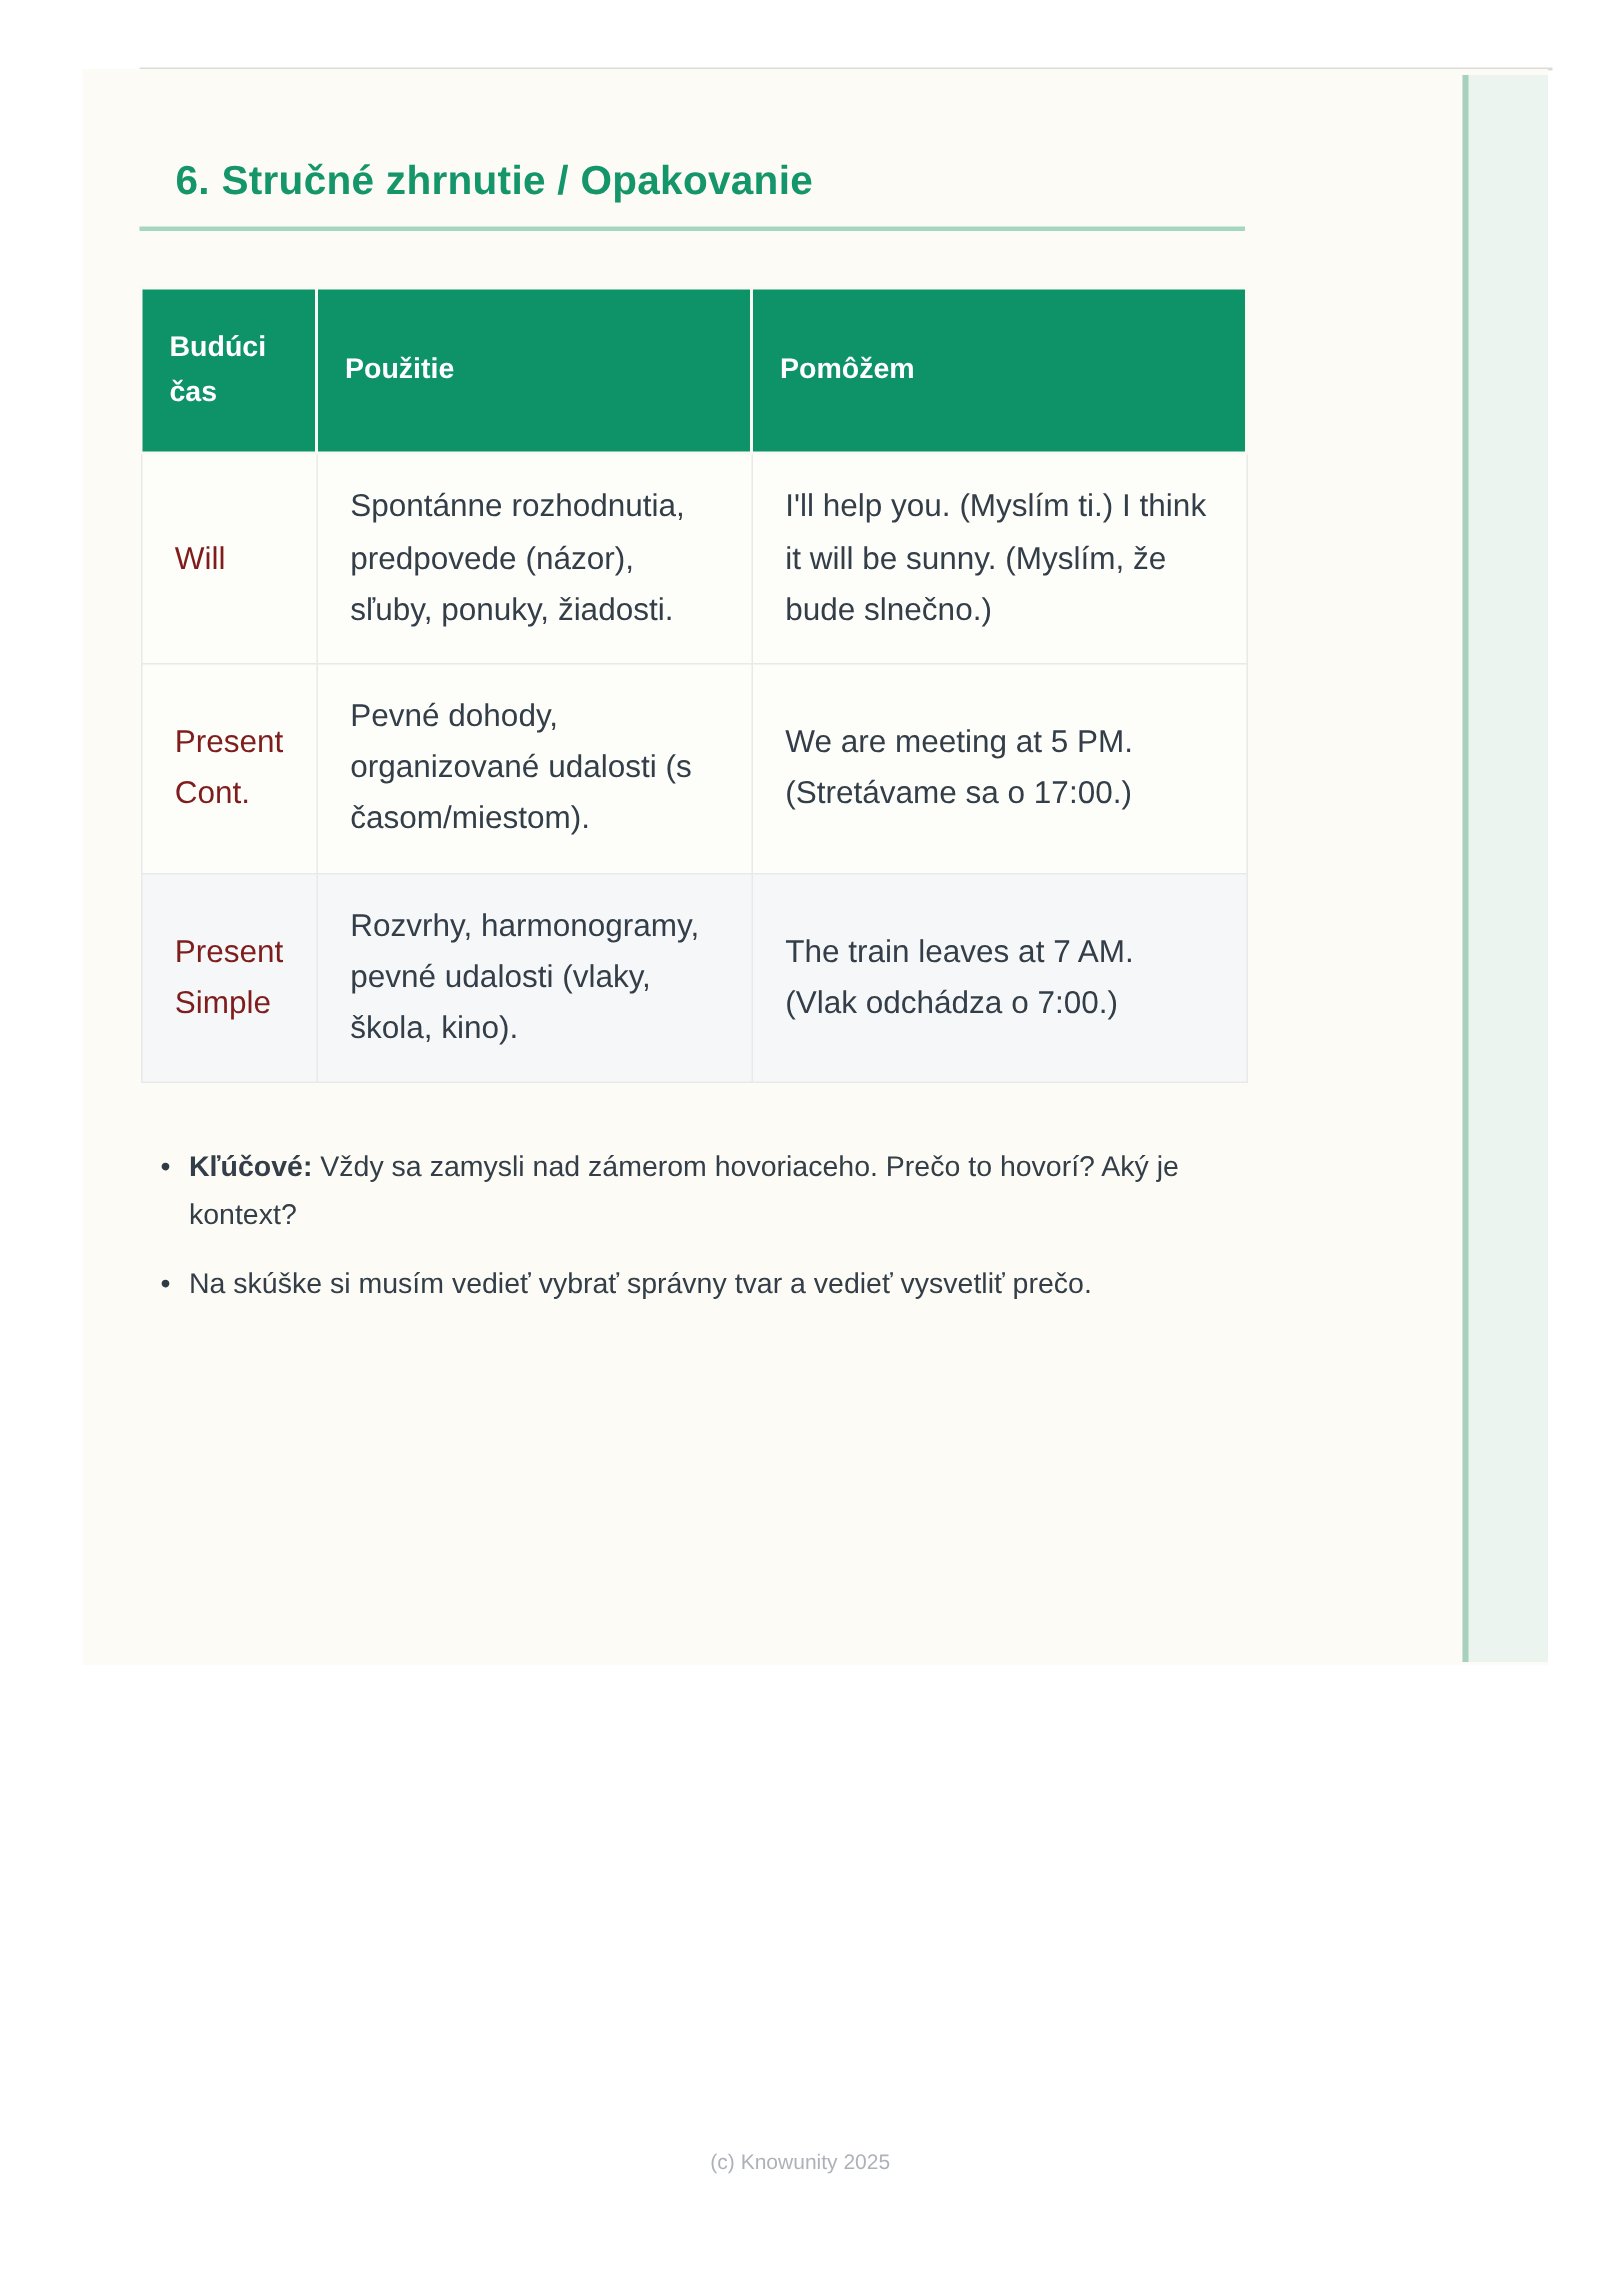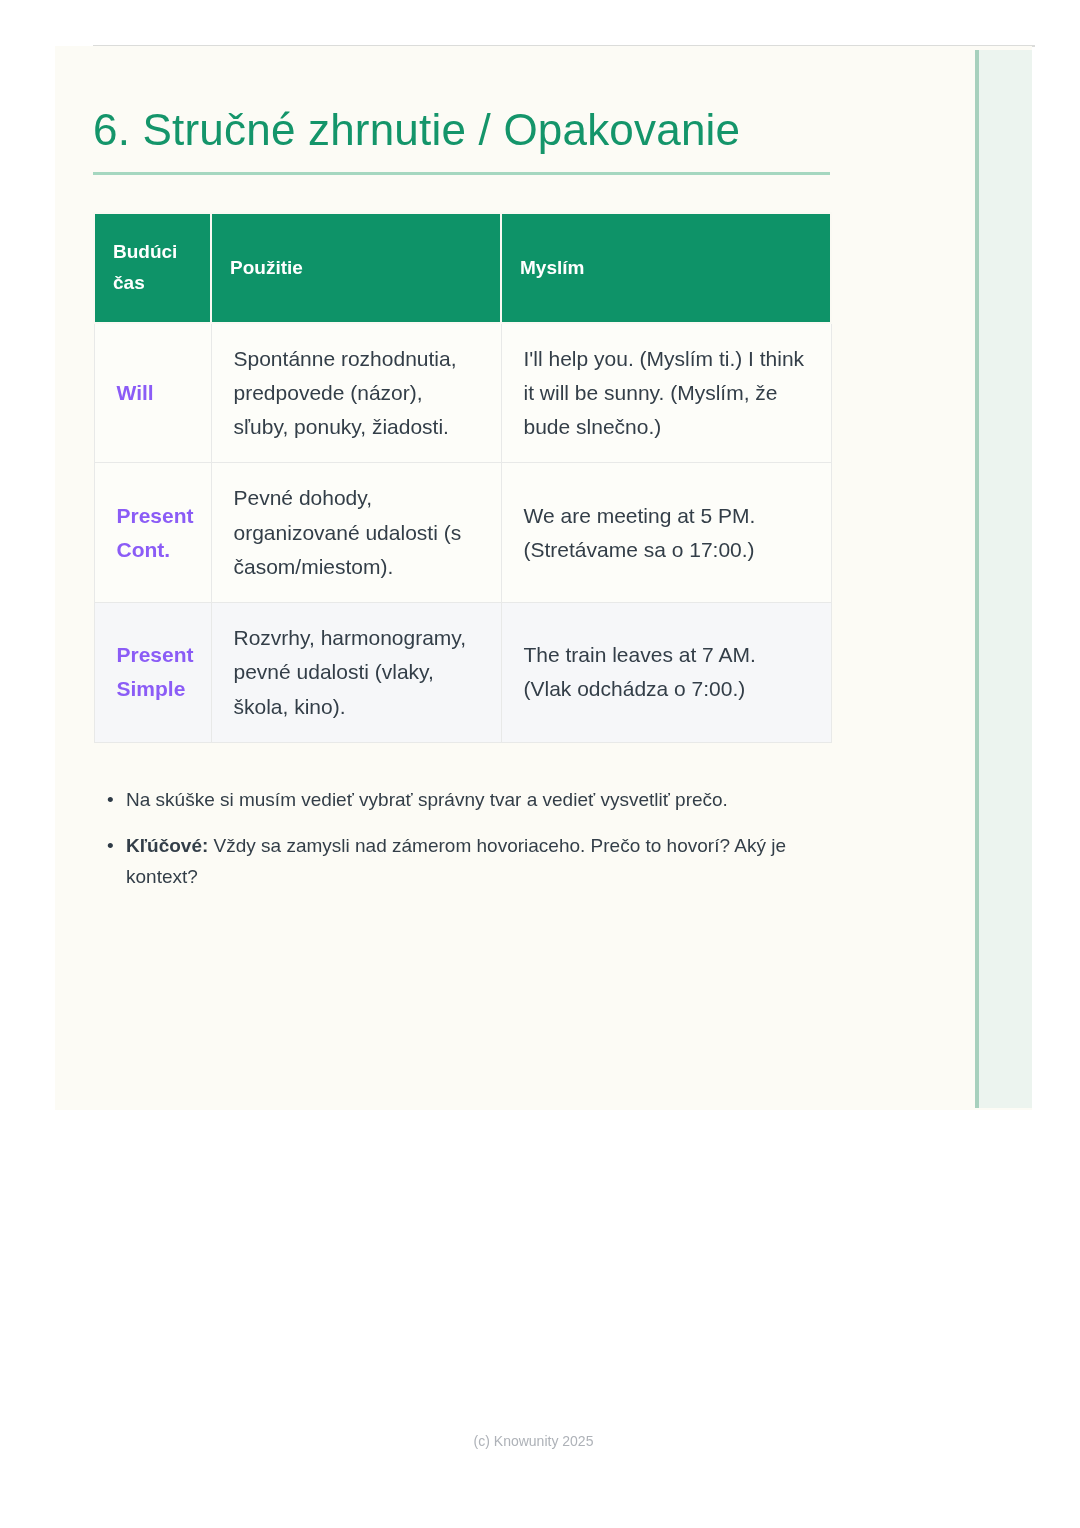--- a/index.html
+++ b/index.html
@@ -42,25 +42,26 @@
     width:57px;height:calc(100% - 6px);
     background:var(--stripe-fill);
     border-left:4px solid var(--stripe-edge);
   }
   .content{
     position:relative;
     padding:58px 0 0 38px;
     width:775px;
   }
   h1.section-heading{
-    font-size:44px;
-    font-weight:400;
+    font-size:27px;
+    font-weight:700;
     color:var(--accent-green);
     letter-spacing:0.2px;
     line-height:1.2;
+    margin-left:24px;
   }
   .heading-underline{
     width:737px;height:3px;
     background:var(--underline);
     margin-top:15px;
   }
   p.intro{
     margin-top:27px;
     font-size:19px;
     line-height:1.5;
@@ -89,21 +90,21 @@
   table.summary-table td{
     font-size:21px;
     line-height:1.63;
     vertical-align:middle;
     padding:18px 22px;
     border:1px solid var(--grid-line);
     height:135px;
   }
   table.summary-table tr.odd td{background:var(--row-odd);}
   table.summary-table tr.even td{background:var(--row-even);}
-  td.tense-cell{font-weight:700;color:#8b5cf6;}
+  td.tense-cell{font-weight:400;color:#7f1d1d;}
   .it{}
   .bd{font-weight:700;}
   ul.key-points{
     margin-top:41px;
     margin-left:14px;
     width:715px;
     list-style:none;
   }
   ul.key-points li{
     position:relative;
@@ -143,21 +144,21 @@
     <table class="summary-table">
       <colgroup>
           <col class="c1">
           <col class="c2">
           <col class="c3">
         </colgroup>
       <thead>
         <tr>
           <th>Budúci čas</th>
           <th>Použitie</th>
-          <th>Myslím</th>
+          <th>Pomôžem</th>
         </tr>
       </thead>
       <tbody>
         <tr class="odd">
           <td class="tense-cell">Will</td>
           <td class="usage-cell">Spontánne rozhodnutia, predpovede (názor), sľuby, ponuky, žiadosti.</td>
           <td class="example-cell"><span class="it">I'll help you.</span><span> (Myslím ti.) </span><span class="it">I think it will be sunny.</span><span> (Myslím, že bude slnečno.)</span></td>
         </tr>
         <tr class="odd">
           <td class="tense-cell">Present Cont.</td>
@@ -166,19 +167,19 @@
         </tr>
         <tr class="even">
           <td class="tense-cell">Present Simple</td>
           <td class="usage-cell">Rozvrhy, harmonogramy, pevné udalosti (vlaky, škola, kino).</td>
           <td class="example-cell"><span class="it">The train leaves at 7 AM.</span><span> (Vlak odchádza o 7:00.)</span></td>
         </tr>
       </tbody>
     </table>
 
     <ul class="key-points">
+      <li><span class="bd">Kľúčové:</span><span> Vždy sa zamysli nad </span><span class="it">zámerom</span><span> hovoriaceho. Prečo to hovorí? Aký je kontext?</span></li>
       <li><span>Na skúške si musím vedieť vybrať správny tvar a vedieť vysvetliť prečo.</span></li>
-      <li><span class="bd">Kľúčové:</span><span> Vždy sa zamysli nad </span><span class="it">zámerom</span><span> hovoriaceho. Prečo to hovorí? Aký je kontext?</span></li>
     </ul>
   </div>
 </div>
 
 <div class="copyright">(c) Knowunity 2025</div>
 
 </body></html>

